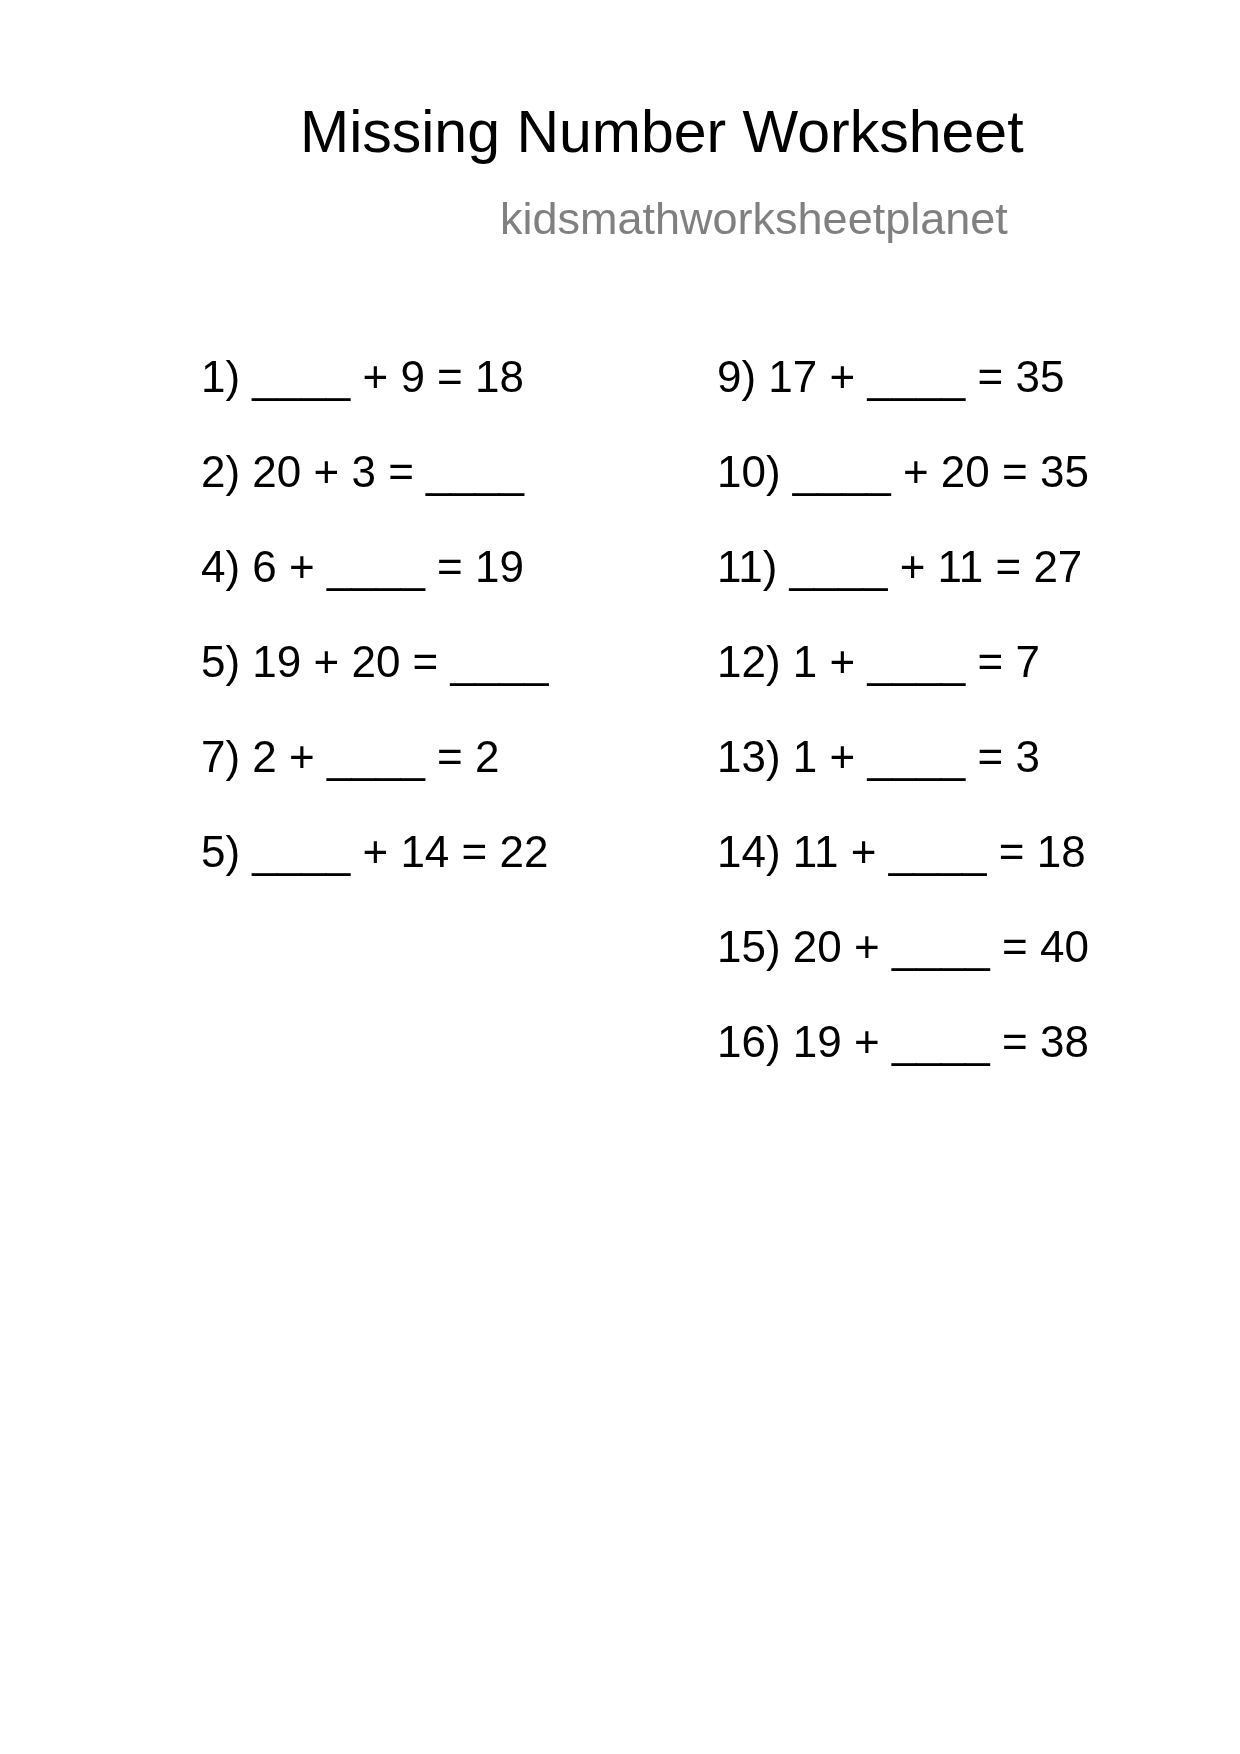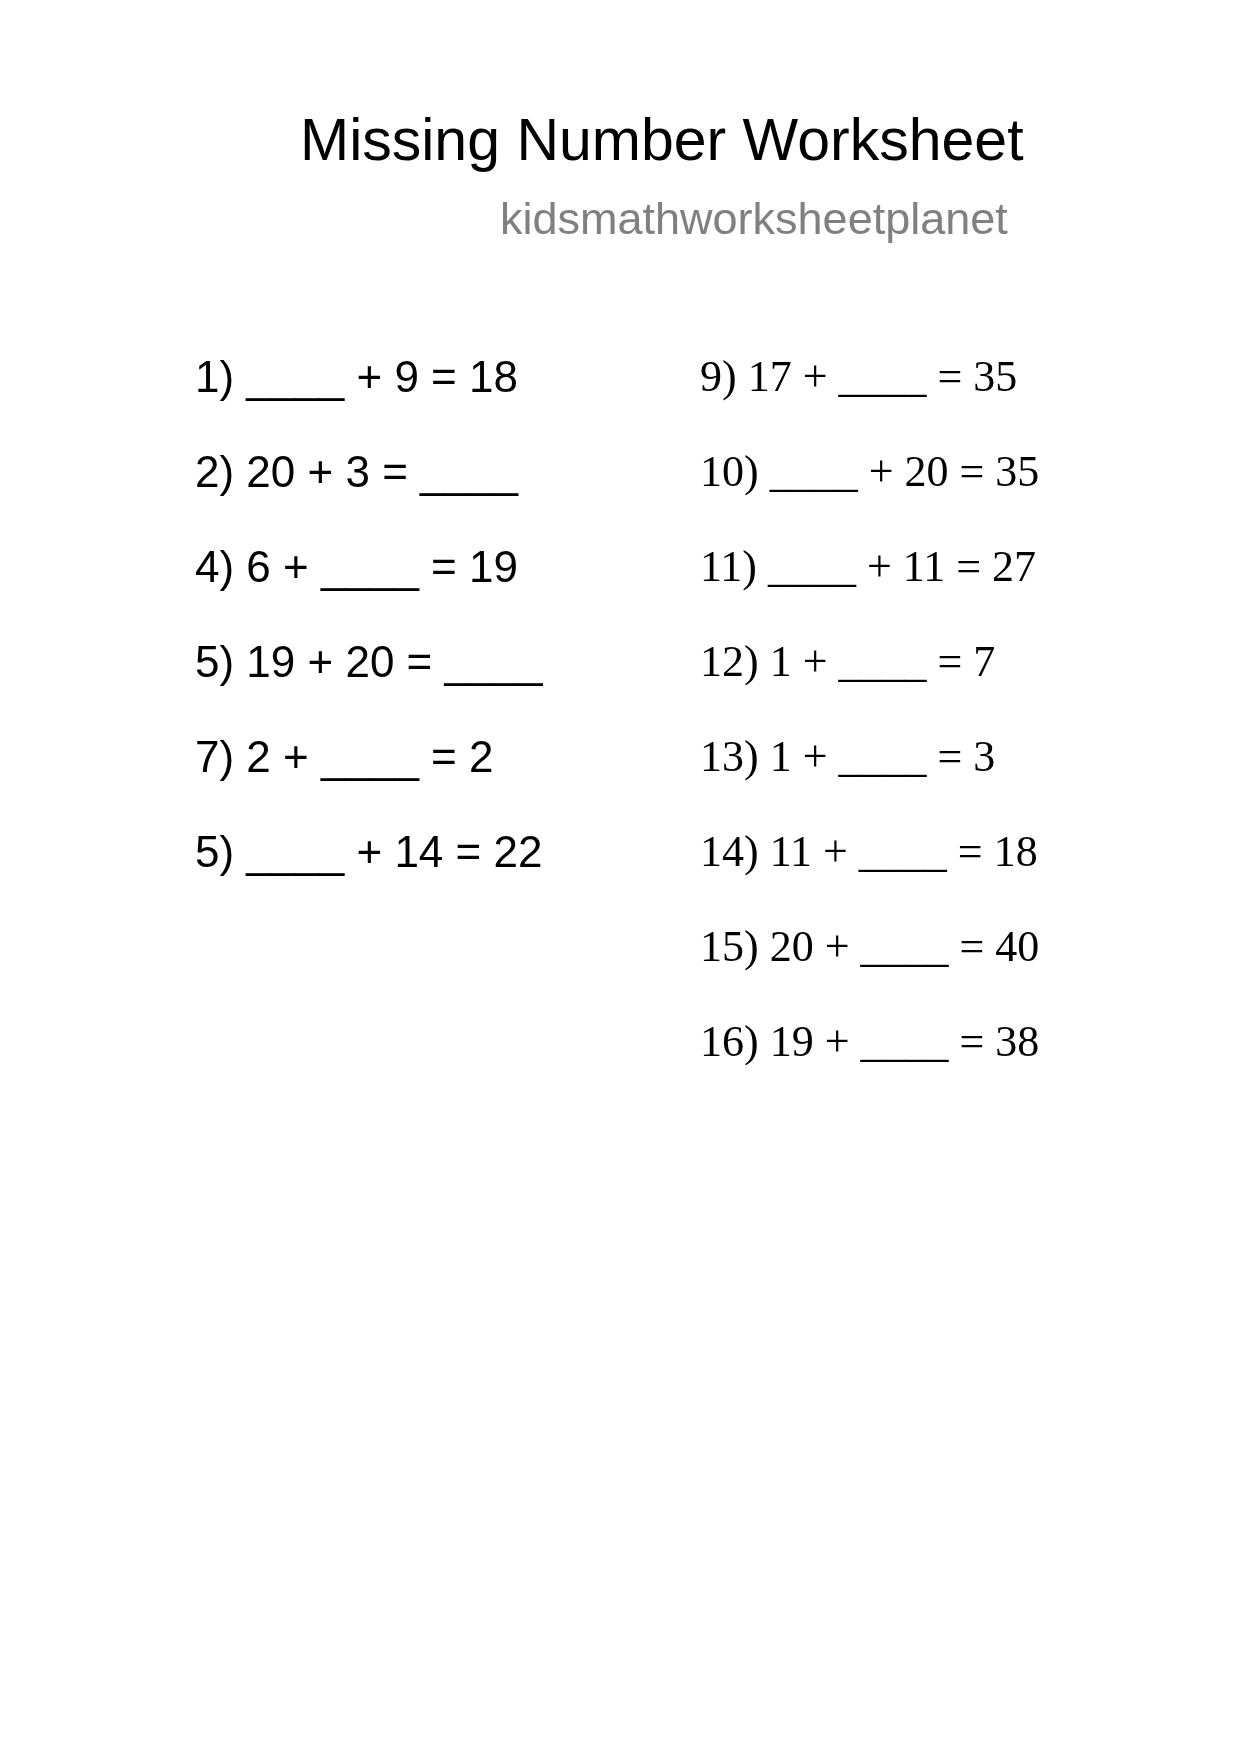--- a/index.html
+++ b/index.html
@@ -11,43 +11,43 @@
       width: 1240px;
       height: 1754px;
       position: relative;
       overflow: hidden;
       font-family: "Liberation Sans", sans-serif;
       color: #000000;
     }
     .title {
       position: absolute;
       left: 300px;
-      top: 104px;
+      top: 96px;
       font-size: 59px;
       line-height: 72px;
       white-space: nowrap;
       color: #000000;
       letter-spacing: 0px;
     }
     .subtitle {
       position: absolute;
       left: 500px;
       top: 178px;
       font-size: 45px;
       line-height: 56px;
       white-space: nowrap;
       color: #808080;
       margin-top: 13px;
     }
     .column {
       position: absolute;
       top: 350px;
     }
-    .column.left { left: 195px; }
-    .column.right { left: 700px; font-family: Liberation Serif, serif; }
+    .column.left { left: 201px; }
+    .column.right { left: 717px; }
     .problem {
       height: 95px;
       font-size: 44px;
       line-height: 54px;
       white-space: nowrap;
       color: #000000;
     }
   </style>
 </head>
 <body>

